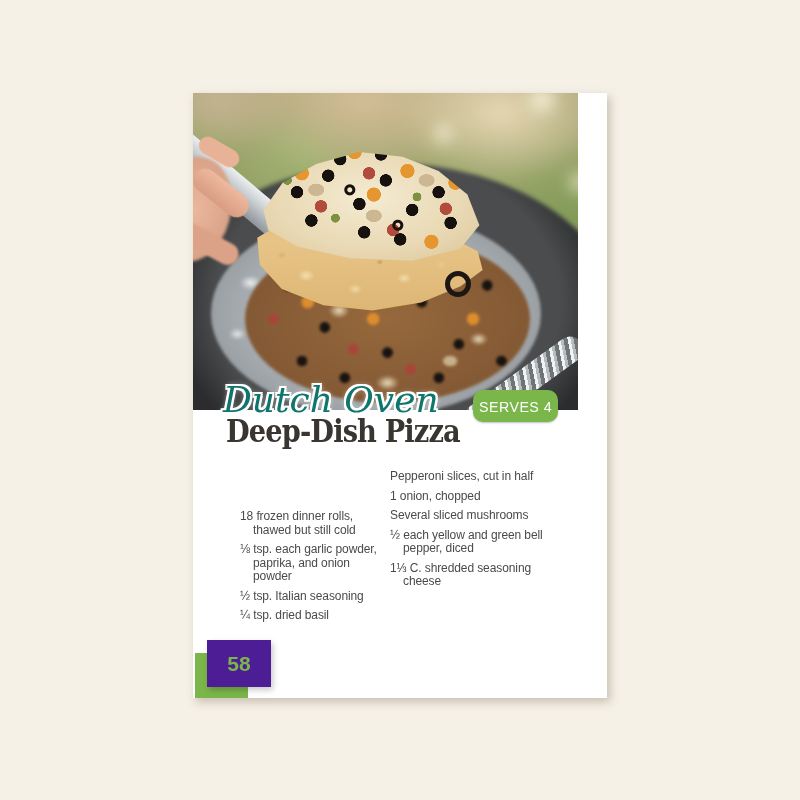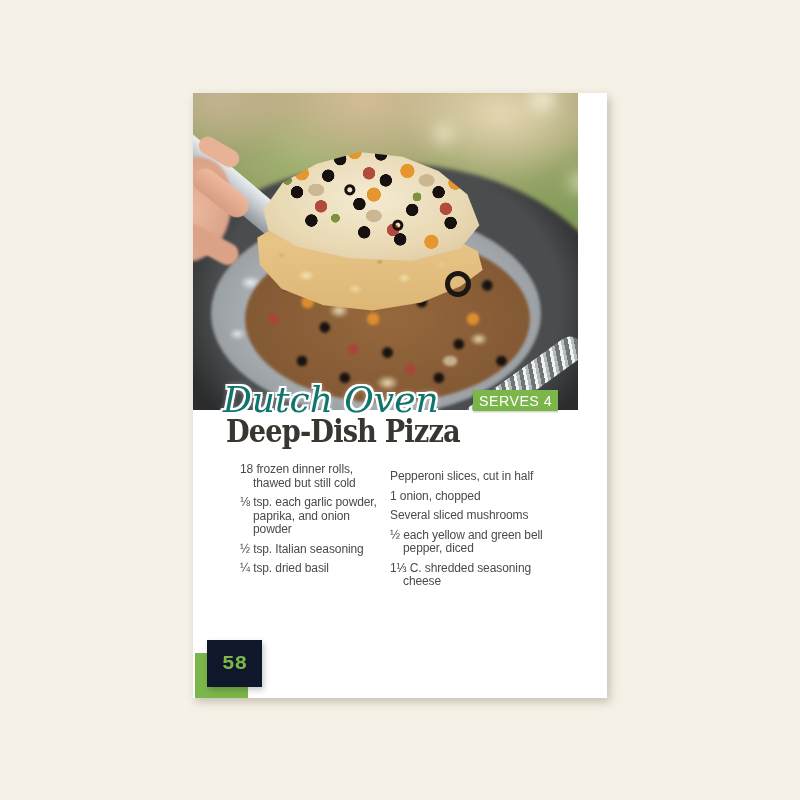--- a/index.html
+++ b/index.html
@@ -120,40 +120,40 @@
       radial-gradient(9px 7px at 28% 38%, #cdb792 85%, transparent 92%),
       radial-gradient(9px 7px at 52% 60%, #cdb792 85%, transparent 92%),
       radial-gradient(9px 7px at 74% 30%, #cdb792 85%, transparent 92%),
       radial-gradient(ellipse at 50% 45%, #f4ebd2 0%, #e9d9b4 55%, #d8c296 100%);}
   .ph-bigolive{left:252px;top:178px;width:16px;height:16px;border-radius:50%;
     border:5px solid #1c1713;background:transparent;}
   .ph-coil{right:-16px;bottom:14px;width:140px;height:26px;border-radius:13px;transform:rotate(-36deg);
     background:repeating-linear-gradient(115deg,#f0f3f3 0 3px,#b7bdbf 3px 6px,#6f7577 6px 10px);}
 
   
-  .serves-badge{position:absolute;left:280px;top:297px;width:85px;height:21px;background:#7bb64a;
-    display:flex;align-items:center;justify-content:center;box-shadow:0 1px 2px rgba(0,0,0,.25);z-index:5;}
+  .serves-badge{position:absolute;left:280px;top:297px;width:85px;height:32px;background:#7bb64a;
+    display:flex;align-items:center;justify-content:center;box-shadow:0 1px 2px rgba(0,0,0,.25);z-index:5;border-radius:10px;}
   .serves-badge span{color:#ffffff;font-size:15px;letter-spacing:.5px;transform:scaleX(.95);}
 
   .title-script{position:absolute;left:30px;top:286px;z-index:4;
     font-family:"DejaVu Serif",serif;font-style:italic;font-size:36px;color:#0f766e;white-space:nowrap;
     text-shadow:-2px -2px 0 #fff,2px -2px 0 #fff,-2px 2px 0 #fff,2px 2px 0 #fff,
                 0 -2px 0 #fff,0 2px 0 #fff,-2px 0 0 #fff,2px 0 0 #fff,0 0 6px rgba(255,255,255,.9);}
   .title-main{position:absolute;left:33px;top:320px;z-index:4;
     font-family:"DejaVu Serif",serif;font-weight:bold;font-size:31px;color:#393530;
     letter-spacing:-1px;white-space:nowrap;transform:scaleX(.88);transform-origin:left top;}
 
   .col{position:absolute;top:370px;font-size:12px;line-height:13.5px;color:#4a4a4a;letter-spacing:-.1px;}
-  .col-left{left:47px;width:150px;}
+  .col-left{left:47px;width:150px;margin-top:47px;}
   .col-right{left:197px;width:158px;margin-top:7px;}
   .ing{padding-left:13px;text-indent:-13px;margin-bottom:6px;}
 
   .pagenum-green{position:absolute;left:2px;top:560px;width:53px;height:45px;background:#7bb64a;}
-  .pagenum-white{position:absolute;left:14px;top:547px;width:55px;height:47px;background:#0f172a;
-    box-shadow:2px 3px 6px rgba(0,0,0,.22);display:flex;align-items:center;justify-content:center;font-family:Liberation Mono, monospace;}
+  .pagenum-white{position:absolute;left:14px;top:547px;width:64px;height:47px;background:#4c1d95;
+    box-shadow:2px 3px 6px rgba(0,0,0,.22);display:flex;align-items:center;justify-content:center;}
   .pagenum-white span{color:#7bb64a;font-weight:bold;font-size:21px;}
 </style>
 </head>
 <body>
 
 <div class="canvas">
   <div class="page">
 
     <div class="photo" title="Spatula lifting a slice of deep-dish pizza topped with black olives, peppers and cheese from a foil-lined cast-iron dutch oven outdoors">
       <div class="ph-bg"></div>

